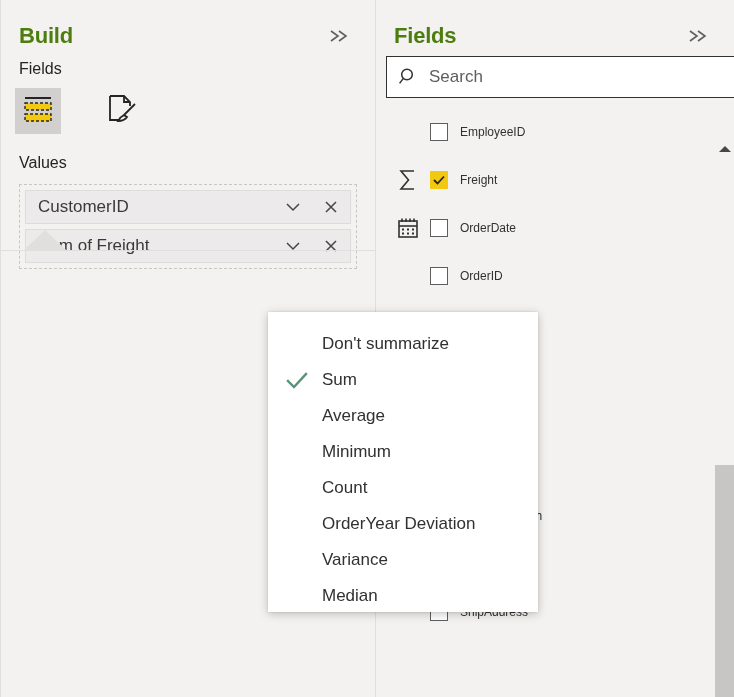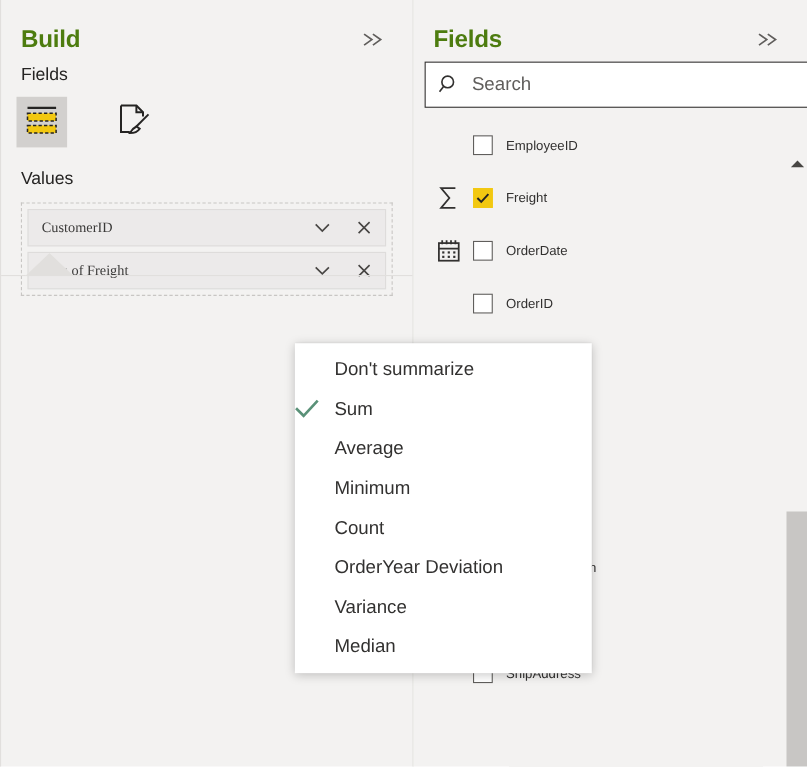--- a/index.html
+++ b/index.html
@@ -145,26 +145,25 @@
     background: #eceaea;
     border: 1px solid #dedcdb;
     height: 34px;
     margin-bottom: 5px;
     box-sizing: border-box;
     cursor: pointer;
   }
   .field-pill:last-child { margin-bottom: 0; }
   .field-pill-label {
     flex: 1;
-    font-size: 13px;
+    font-size: 17px;
     color: #3b3a39;
     padding-left: 12px;
     white-space: nowrap;
     overflow: hidden;
-    font-family: Liberation Serif, serif;
   }
   .pill-btn {
     width: 38px;
     height: 32px;
     display: flex;
     align-items: center;
     justify-content: center;
     cursor: pointer;
   }
 
@@ -280,23 +279,24 @@
     top: 312px;
     width: 270px;
     background: #ffffff;
     box-shadow: 0 2px 9px rgba(0,0,0,0.22), 0 0 2px rgba(0,0,0,0.12);
     padding: 6px 0 6px 0;
     z-index: 50;
     box-sizing: border-box;
   }
   .agg-item {
     display: flex;
-    align-items: center;
+    align-items: flex-end;
     height: 36px;
     cursor: pointer;
+    padding-left: 18px;
     box-sizing: border-box;
   }
   .agg-check {
     width: 36px;
     flex: 0 0 36px;
     display: flex;
     align-items: center;
     justify-content: flex-start;
   }
   .agg-label {

